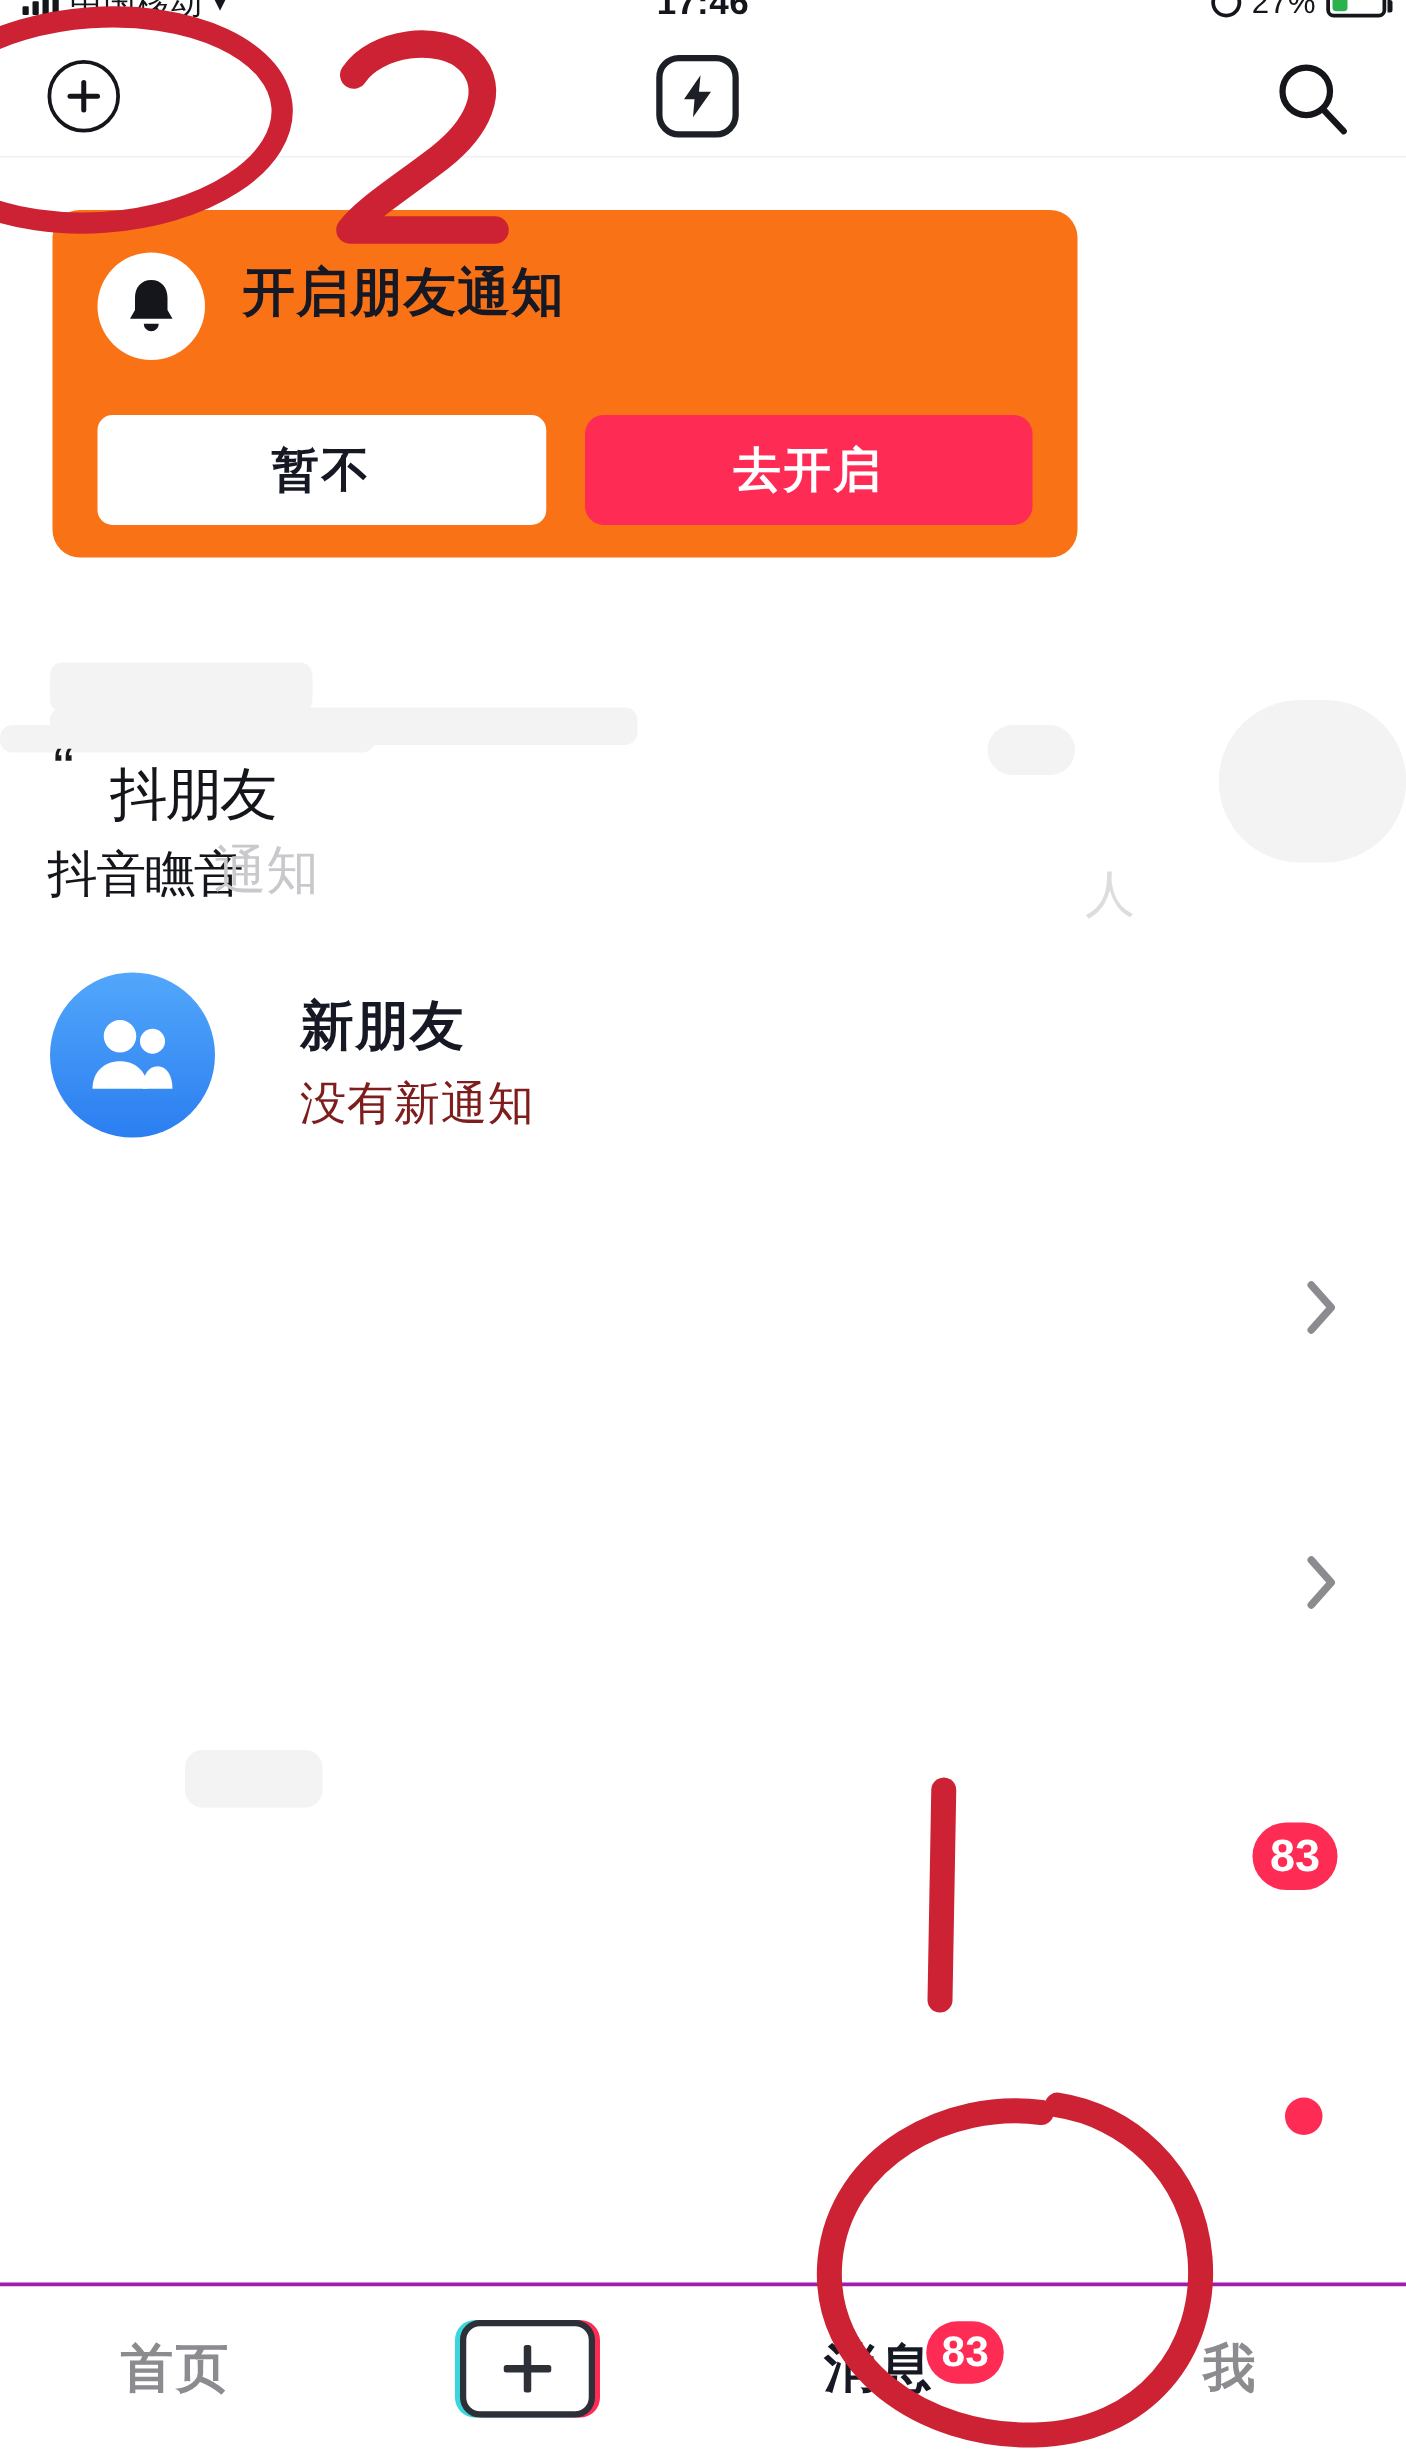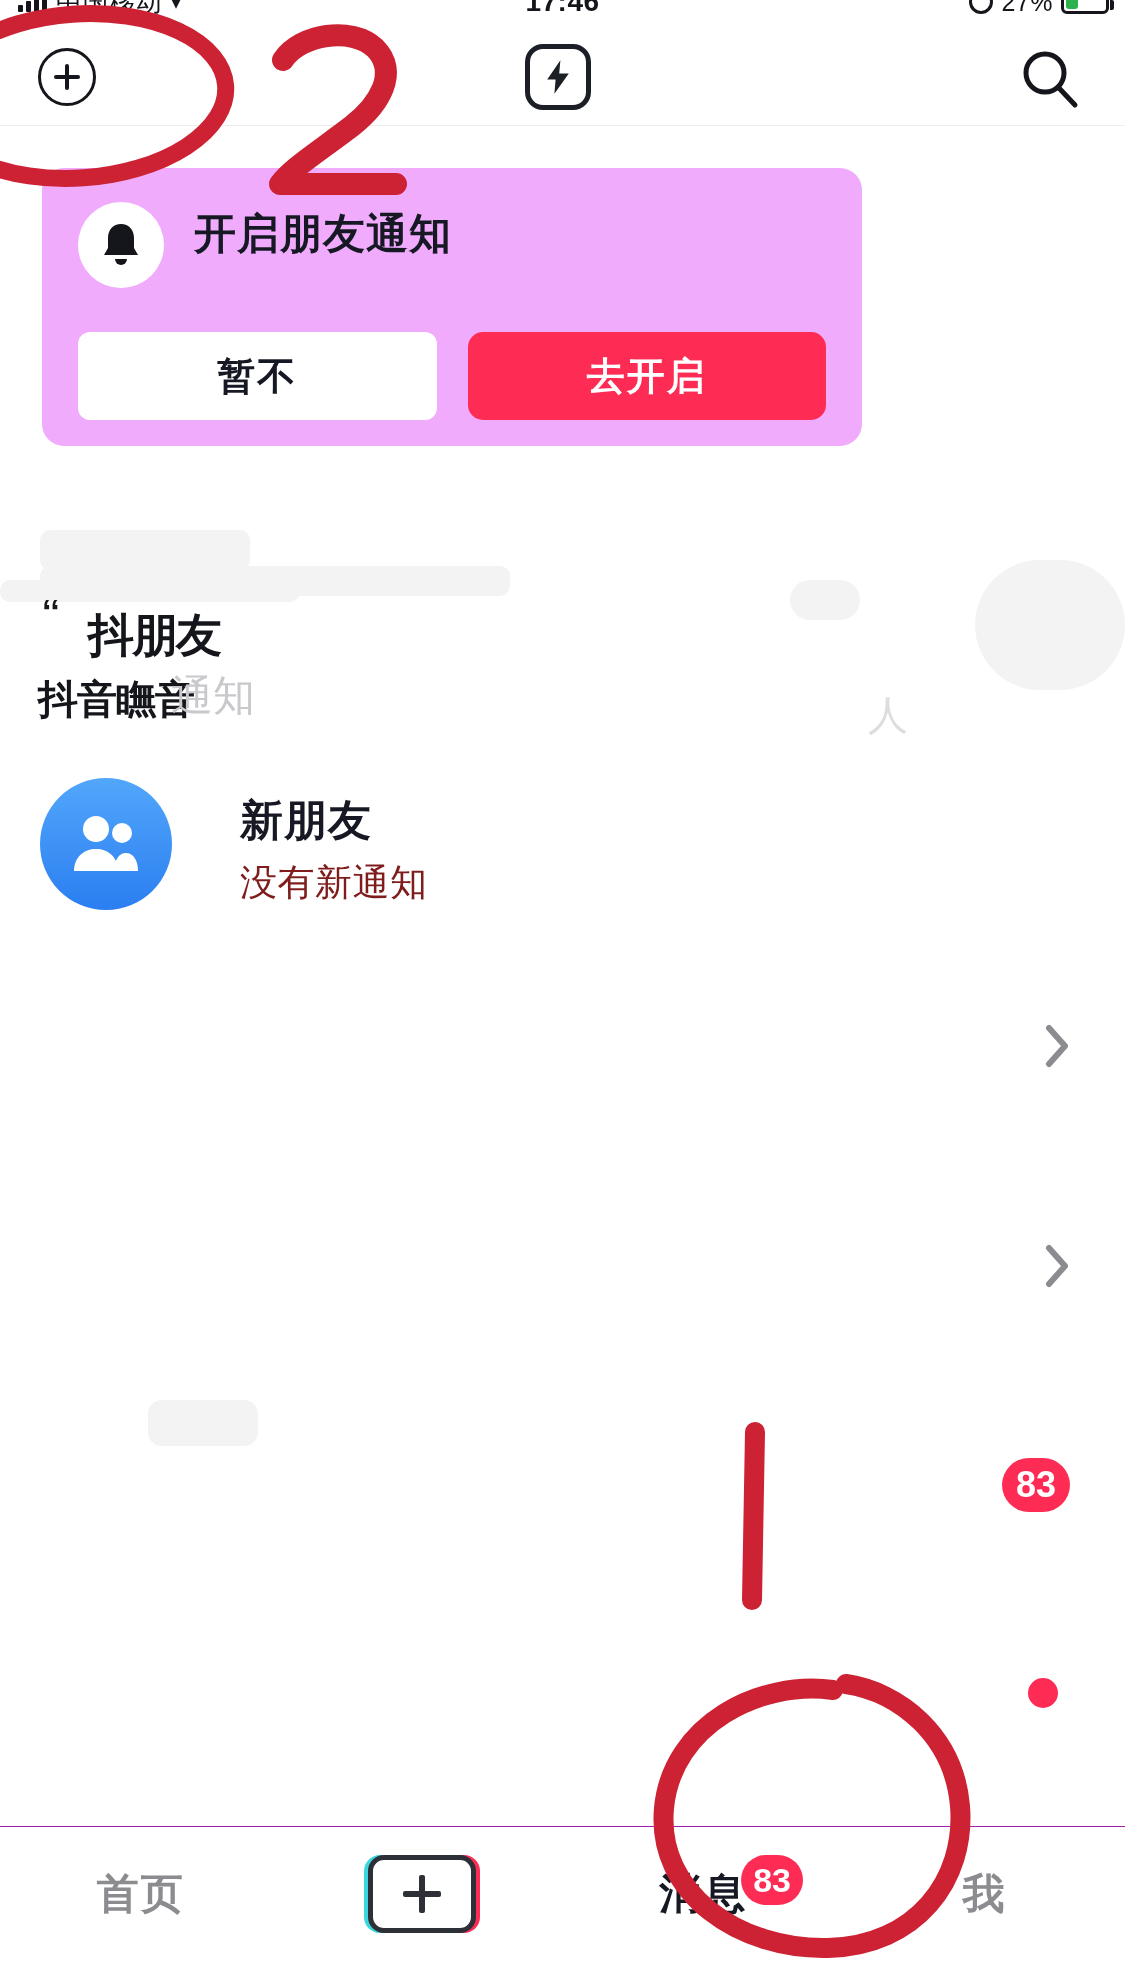--- a/index.html
+++ b/index.html
@@ -58,21 +58,21 @@
 
   .hdr-search{
     position:absolute; right:44px; top:26px;
     width:62px; height:62px;
   }
   .hdr-search svg{ width:62px; height:62px; }
 
   
   .notify-card{
     position:absolute; left:42px; top:168px; width:820px; height:278px;
-    background:#f0abfc; border-radius:22px;
+    background:#f97316; border-radius:22px;
   }
   .nc-bell{
     position:absolute; left:36px; top:34px; width:86px; height:86px;
     background:#fff; border-radius:50%;
     display:flex; align-items:center; justify-content:center;
   }
   .nc-bell svg{ width:42px; height:46px; }
   .nc-title{
     position:absolute; left:152px; top:38px;
     font-size:42px; font-weight:700; color:#161823; letter-spacing:1px;
@@ -100,21 +100,21 @@
   .s3{ left:0px;   top:580px; width:300px; height:22px; }
   .s4{ left:148px; top:1400px; width:110px; height:46px; border-radius:14px;}
   .s5{ left:975px; top:560px; width:150px; height:130px; border-radius:70px; }
   .s6{ left:790px; top:580px; width:70px; height:40px; border-radius:20px; }
 
   .ghost-text{ position:absolute; color:#c9c9cd; }
   .g1{ left:171px; top:668px; font-size:42px; font-weight:400; }
   .g2{ left:868px; top:688px; font-size:40px; font-weight:400; color:#dddde0;}
 
   
-  .artifact{ position:absolute; color:#14161b; font-weight:700; }
+  .artifact{ position:absolute; color:#14161b; font-weight:400; }
   .a-brand{ left:88px; top:605px; font-size:46px; letter-spacing:-2px; }
   .a-quote{ left:42px; top:592px; font-size:34px; color:#191919; font-weight:700; }
   .a-sub{ left:38px; top:672px; font-size:40px; letter-spacing:-1px; }
 
   
   .row{ position:absolute; left:0; width:1125px; height:176px; }
   .row1{ top:750px; }
   .row-avatar{
     position:absolute; left:40px; top:28px; width:132px; height:132px;
     border-radius:50%;
@@ -144,21 +144,21 @@
     font-size:36px; font-weight:700;
   }
   .float-dot{
     position:absolute; left:1028px; top:1678px;
     width:30px; height:30px; border-radius:50%; background:#fe2c55;
   }
 
   
   .tabbar{
     position:absolute; left:0; bottom:0; width:1125px; height:135px;
-    background:#fff; border-top:1px solid #a21caf;
+    background:#fff; border-top:3px solid #a21caf;
     display:flex; align-items:center;
   }
   .tab{
     flex:1; height:100%;
     display:flex; align-items:center; justify-content:center;
     position:relative;
     font-size:42px; letter-spacing:2px;
   }
   .tab-label{ color:#8b8b90; font-weight:700; }
   .tab.active .tab-label{ color:#161823; }

